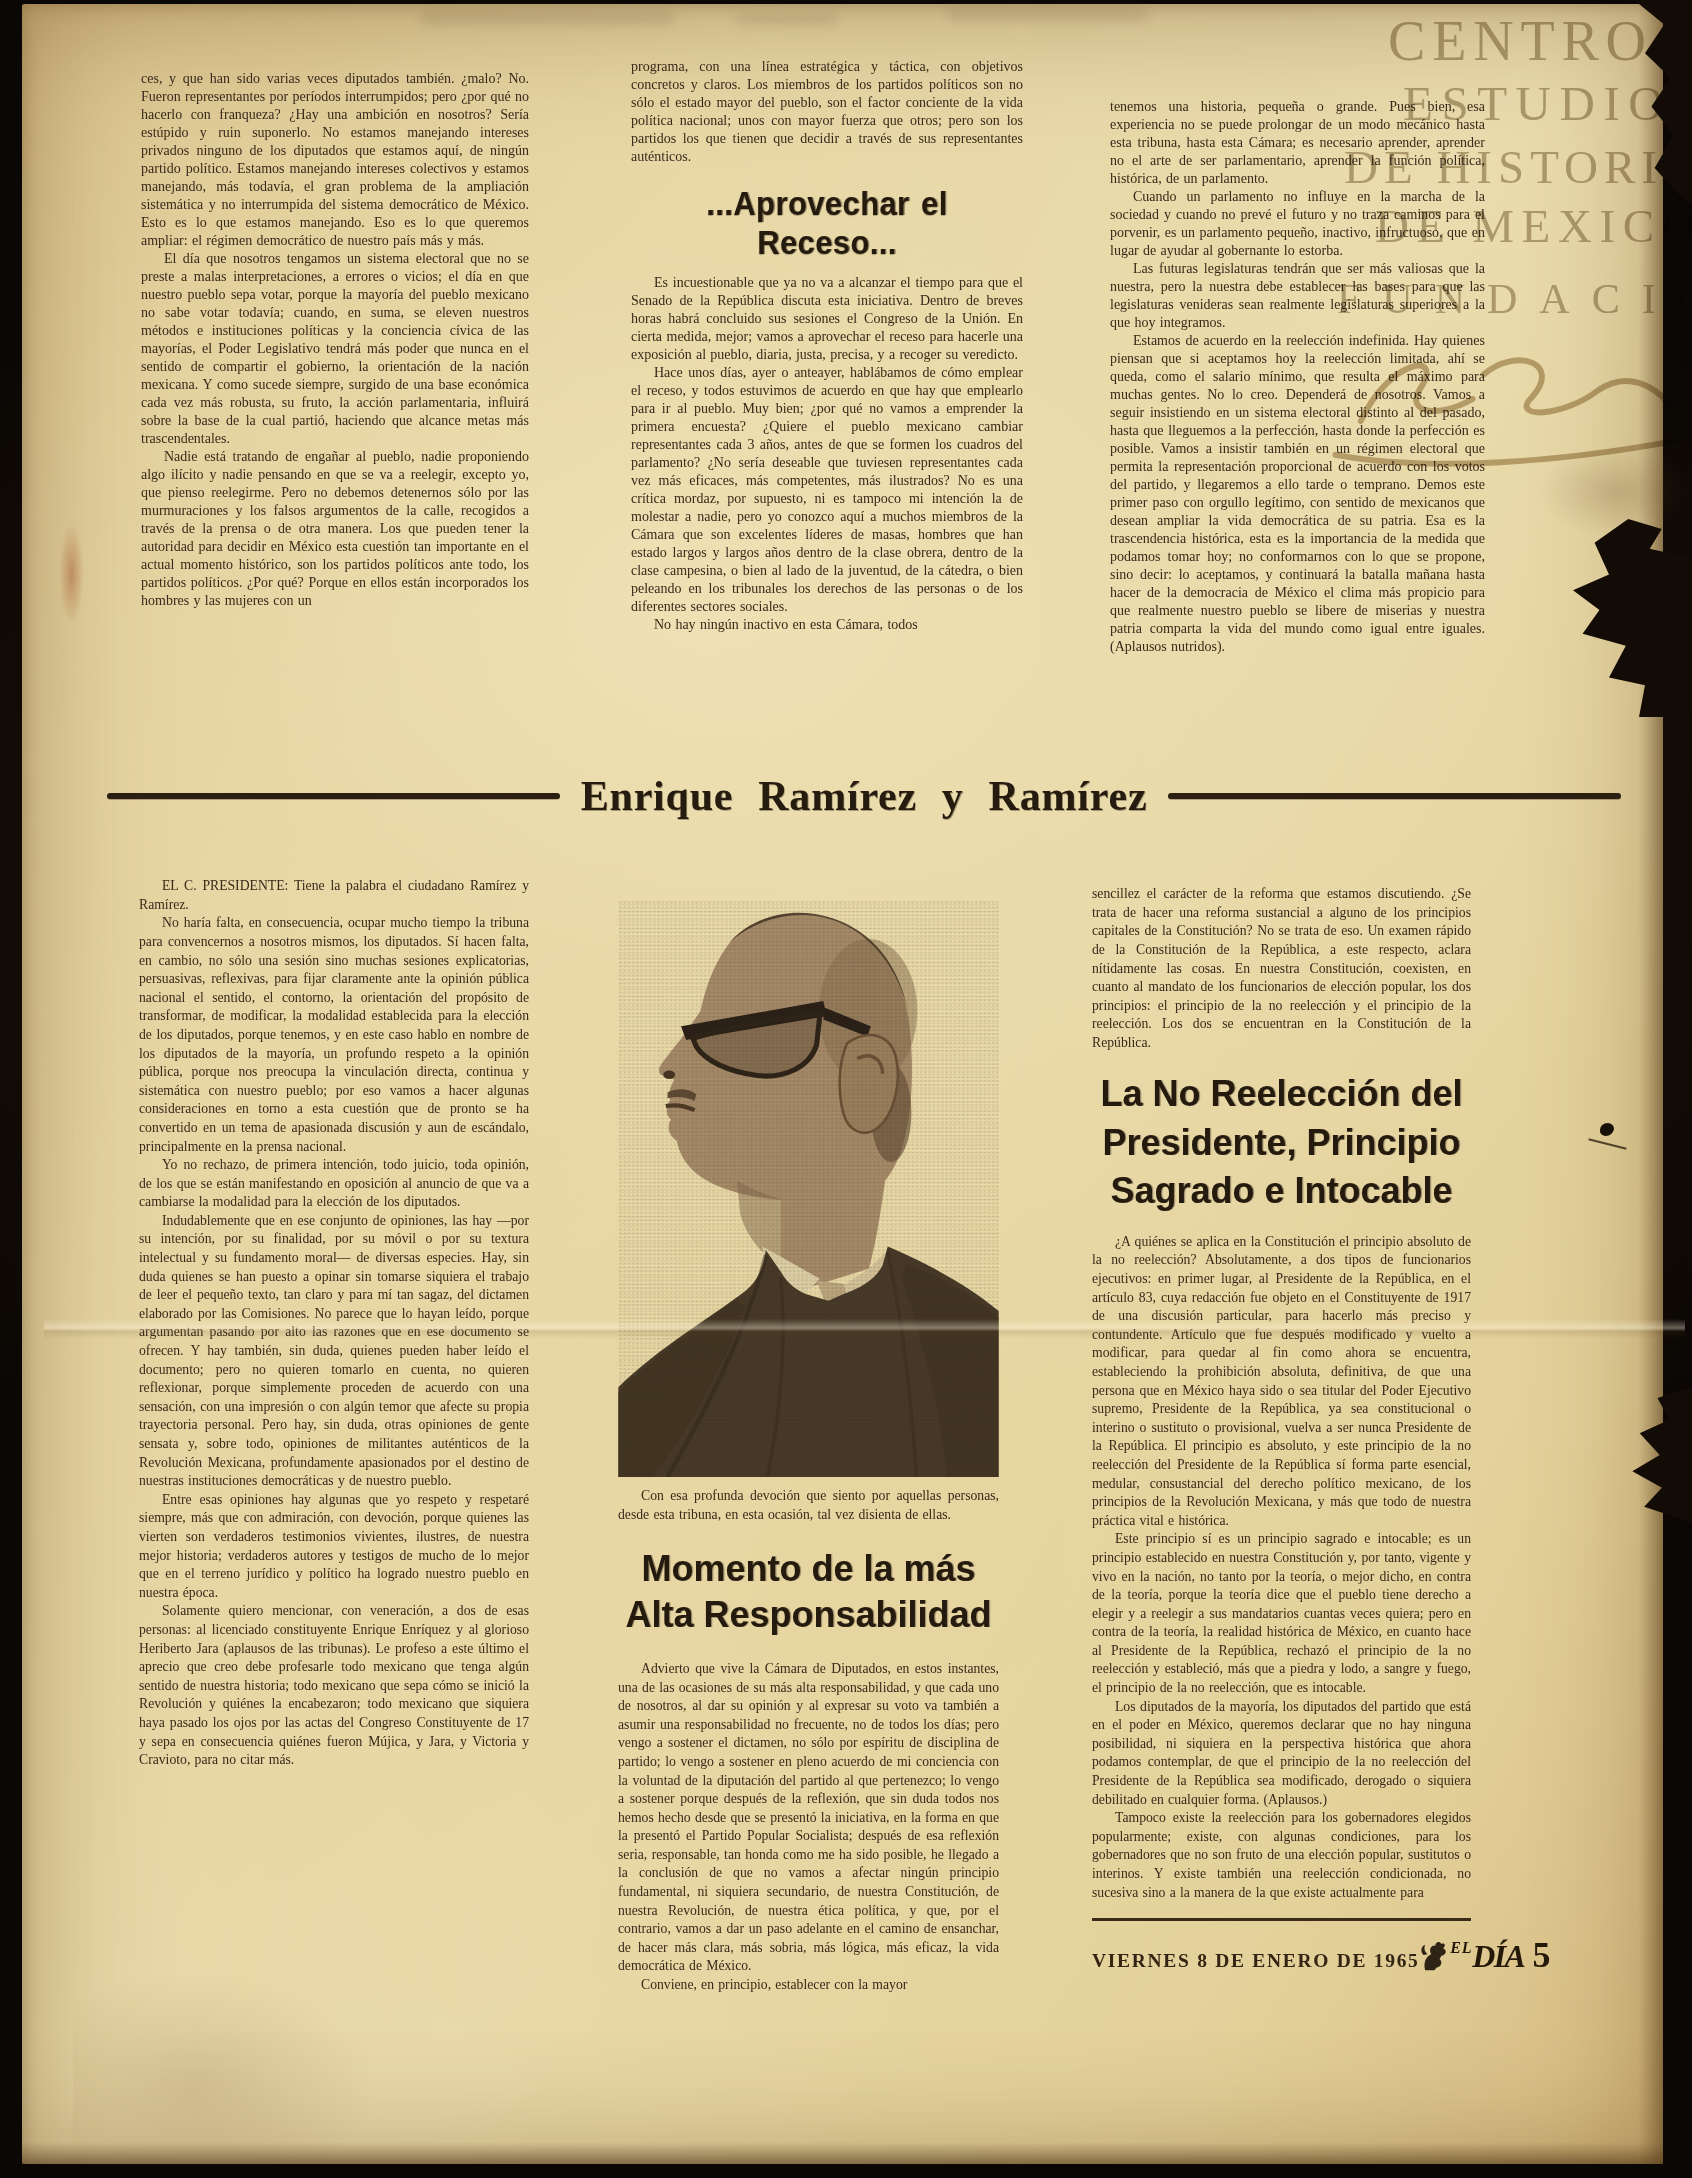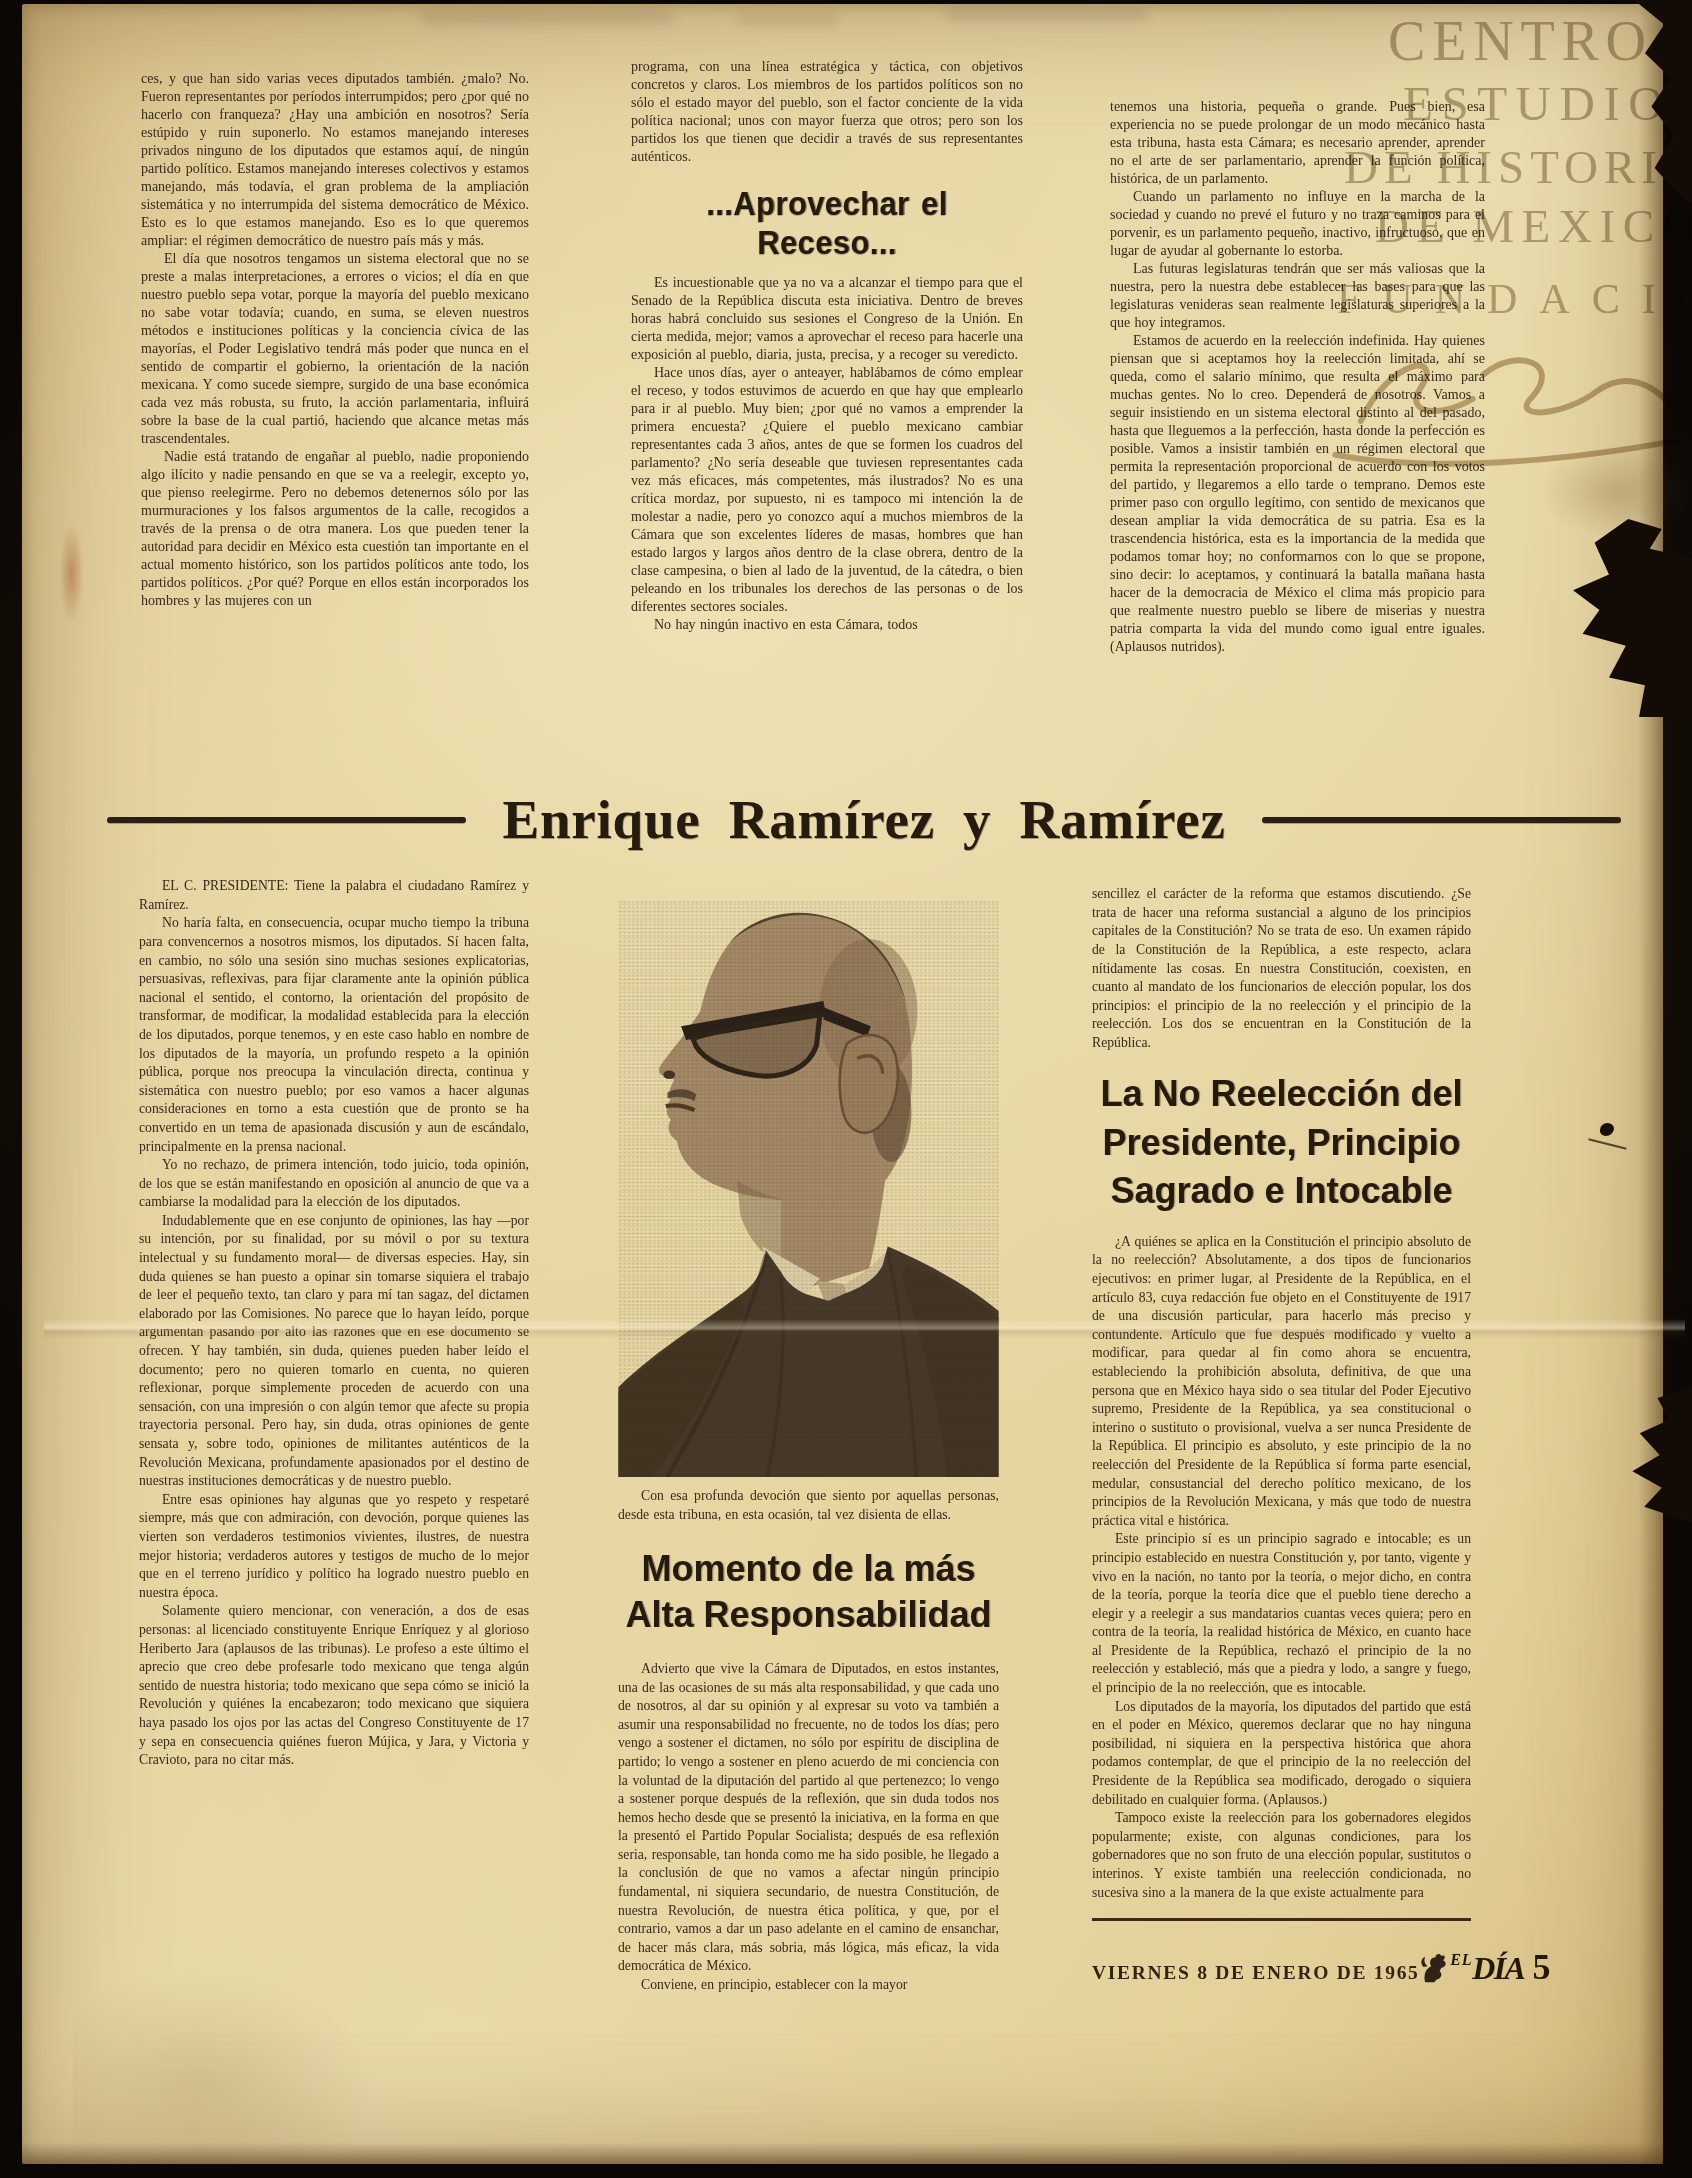--- a/index.html
+++ b/index.html
@@ -31,29 +31,29 @@
   .receso-head{margin:22px 0 13.6px;text-align:center;font-size:31px;font-weight:700;letter-spacing:0.4px;word-spacing:2.5px;
     text-shadow:1.3px 0 0 rgba(36,26,16,.4), 0 0.8px 0.8px rgba(36,26,16,.3);transform:scaleY(1.08);}
   .mid-head{margin:22px 3.4px 25.4px;text-align:center;font-size:36px;line-height:44px;font-weight:700;
     text-shadow:1.3px 0 0 rgba(36,26,16,.35);transform:scaleY(1.05);}
   .right-head{margin:20.3px 0 22px;text-align:center;font-size:36px;line-height:46px;font-weight:700;
     text-shadow:1.3px 0 0 rgba(36,26,16,.35);transform:scaleY(1.05);}
 
   
   .main-head-row{position:absolute;left:85px;top:768px;width:1514px;display:flex;align-items:center;gap:20.3px;z-index:3;}
   .main-head-row .rule{flex:1;height:6px;background:#2b1f11;border-radius:3.4px;box-shadow:0 0.8px 0 rgba(43,31,17,.4);}
-  .main-head{margin:16px;font-family:"Liberation Serif","DejaVu Serif",serif;font-size:55px;font-weight:700;color:#261b0f;
+  .main-head{margin:0;font-family:"Liberation Serif","DejaVu Serif",serif;font-size:42px;font-weight:700;color:#261b0f;
     letter-spacing:0.8px;word-spacing:13.6px;white-space:nowrap;text-shadow:0.8px 0.8px 0 rgba(40,28,14,.35);}
 
   
   .photo{width:381px;height:576px;margin:0 0 10.2px 0;position:relative;}
   .photo svg{display:block;opacity:.95;}
 
   
-  .foot{border-top:3.4px solid #3a2b19;margin-top:15.3px;padding-top:24px;}
+  .foot{border-top:3.4px solid #3a2b19;margin-top:15.3px;padding-top:12px;}
   .foot-row{display:flex;align-items:baseline;}
   .foot-date{font-weight:700;font-size:19.5px;letter-spacing:1.7px;color:#332413;white-space:nowrap;}
   .brand{margin-left:auto;display:flex;align-items:baseline;color:#241909;}
   .rooster{position:relative;top:5.1px;margin-right:1.7px;}
   .brand-el{font-style:italic;font-weight:700;font-size:16px;position:relative;top:-13.6px;letter-spacing:0.8px;}
   .brand-dia{font-style:italic;font-weight:700;font-size:32px;letter-spacing:-1.7px;font-family:"Liberation Serif",serif;}
   .page-num{font-weight:700;font-size:36px;margin-left:8.5px;color:#241909;font-family:"Liberation Serif",serif;}
 
   
   .watermark{position:absolute;inset:0;z-index:5;pointer-events:none;mix-blend-mode:multiply;}

